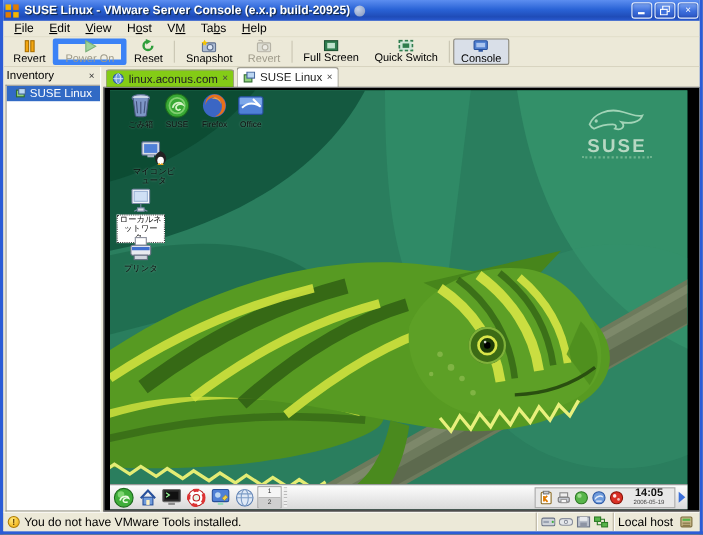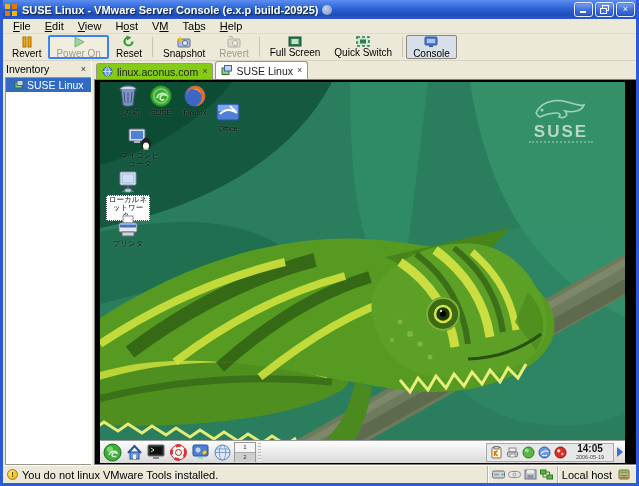--- a/index.html
+++ b/index.html
@@ -26,21 +26,21 @@
   .menu-item{ font-size:11px; padding:0 7px; height:15px; line-height:15px; color:#000; cursor:default; }
   .menu-item u{ text-decoration:underline; }
   
   .toolbar{ height:27px; display:flex; align-items:stretch; padding:1px 2px; background:#ece9d8;
     border-bottom:1px solid #d8d4c0; }
   .tbtn{ display:flex; flex-direction:column; align-items:center; justify-content:center;
     padding:0 6px; border:1px solid transparent; border-radius:2px; font-size:10px; color:#000;
     gap:0px; cursor:pointer; white-space:nowrap; }
   .tbtn .ticon{ height:13px; display:flex; align-items:flex-end; }
   .tbtn.disabled{ color:#9e9a8a; cursor:default; }
-  .tbtn.framed{ border:2px solid #3b82f6; background:#f1eee0;text-align:center; }
+  .tbtn.framed{ border:5px solid #3b82f6; background:#f1eee0;text-align:center; }
   .tbtn.active{ border:1px solid #8a887c; background:#d9dfe8; }
   .tsep{ width:1px; background:#c9c5b2; margin:2px 3px; }
   
   .main{ display:flex; height:404px; }
   .inventory{ width:88px; background:#ece9d8; display:flex; flex-direction:column; }
   .inv-header{ height:16px; display:flex; align-items:center; font-size:10.5px; padding:0 3px; color:#000; }
   .inv-close{ margin-left:auto; font-size:9px; color:#333; cursor:pointer; line-height:1; padding:0 2px; }
   .inv-list{ flex:1; background:#fff; border:1px solid #9a978a; border-right:0; margin-left:2px; overflow:hidden; }
   .inv-item{ display:flex; align-items:center; gap:3px; background:#316ac5; color:#fff;
     font-size:10.5px; padding:1px 2px 1px 8px; cursor:pointer; white-space:nowrap; }
@@ -350,21 +350,21 @@
               <div class="dlabel">SUSE</div>
             </div>
             <div class="dicon" style="left:73px; top:2px;">
               <svg class="dimg" viewBox="0 0 24 24">
                   <circle cx="12" cy="12" r="10.5" fill="#3b66c4"></circle>
                   <path d="M12,2 C18,2 22,7 22,12 C22,18 17,22 12,22 C18,20 20,14 18,9 C16,5 13,4 9,5 C6,6 4,9 4,12 C3,7 7,2 12,2 Z" fill="#e8701a"></path>
                   <path d="M9,6 C13,5 17,7 18,11 C18,8 16,5 12,4.5 Z" fill="#f9a13d"></path>
                 </svg>
               <div class="dlabel">Firefox</div>
             </div>
-            <div class="dicon" style="left:106px; top:18px;">
+            <div class="dicon" style="left:106px; top:2px;">
               <svg class="dimg" viewBox="0 0 24 24">
                   <rect x="1" y="4" width="22" height="16" rx="2" fill="#4f80d6" stroke="#27509c"></rect>
                   <rect x="2" y="5" width="20" height="6" fill="#7da8ea"></rect>
                   <path d="M4,14 C9,9 15,9 21,13 M21,13 L14,6" fill="none" stroke="#fff" stroke-width="1.8"></path>
                 </svg>
               <div class="dlabel">Office</div>
             </div>
             <div class="dicon" style="left:18px; top:45px;">
               <svg class="dimg" viewBox="0 0 24 24">
                   <rect x="1" y="2" width="16" height="12" rx="1" fill="#d9dde6" stroke="#5a6d92"></rect>
@@ -479,21 +479,21 @@
             </span>
             <span class="hidearrow"></span>
           </div>
         </div>
       </div>
     </div>
   </div>
 
   <div class="statusbar">
     <span class="warn">!</span>
-    <span>You do not linux VMware Tools installed.</span>
+    <span>You do not have VMware Tools installed.</span>
     <span class="sb-right">
       <span class="sb-panel">
         <svg class="sicon" viewBox="0 0 13 11">
             <rect x="0.5" y="2" width="12" height="7" rx="1.5" fill="#cfd3da" stroke="#6b7386"></rect>
             <circle cx="10.5" cy="5.5" r="1" fill="#3fae3a"></circle>
             <rect x="2" y="4.5" width="5" height="2" fill="#9aa2b2"></rect>
           </svg>
         <svg class="sicon" viewBox="0 0 13 11">
             <rect x="0.5" y="2.5" width="12" height="6" rx="3" fill="#e4e6ea" stroke="#8a8f9c"></rect>
             <circle cx="6.5" cy="5.5" r="1.4" fill="#fff" stroke="#8a8f9c"></circle>

